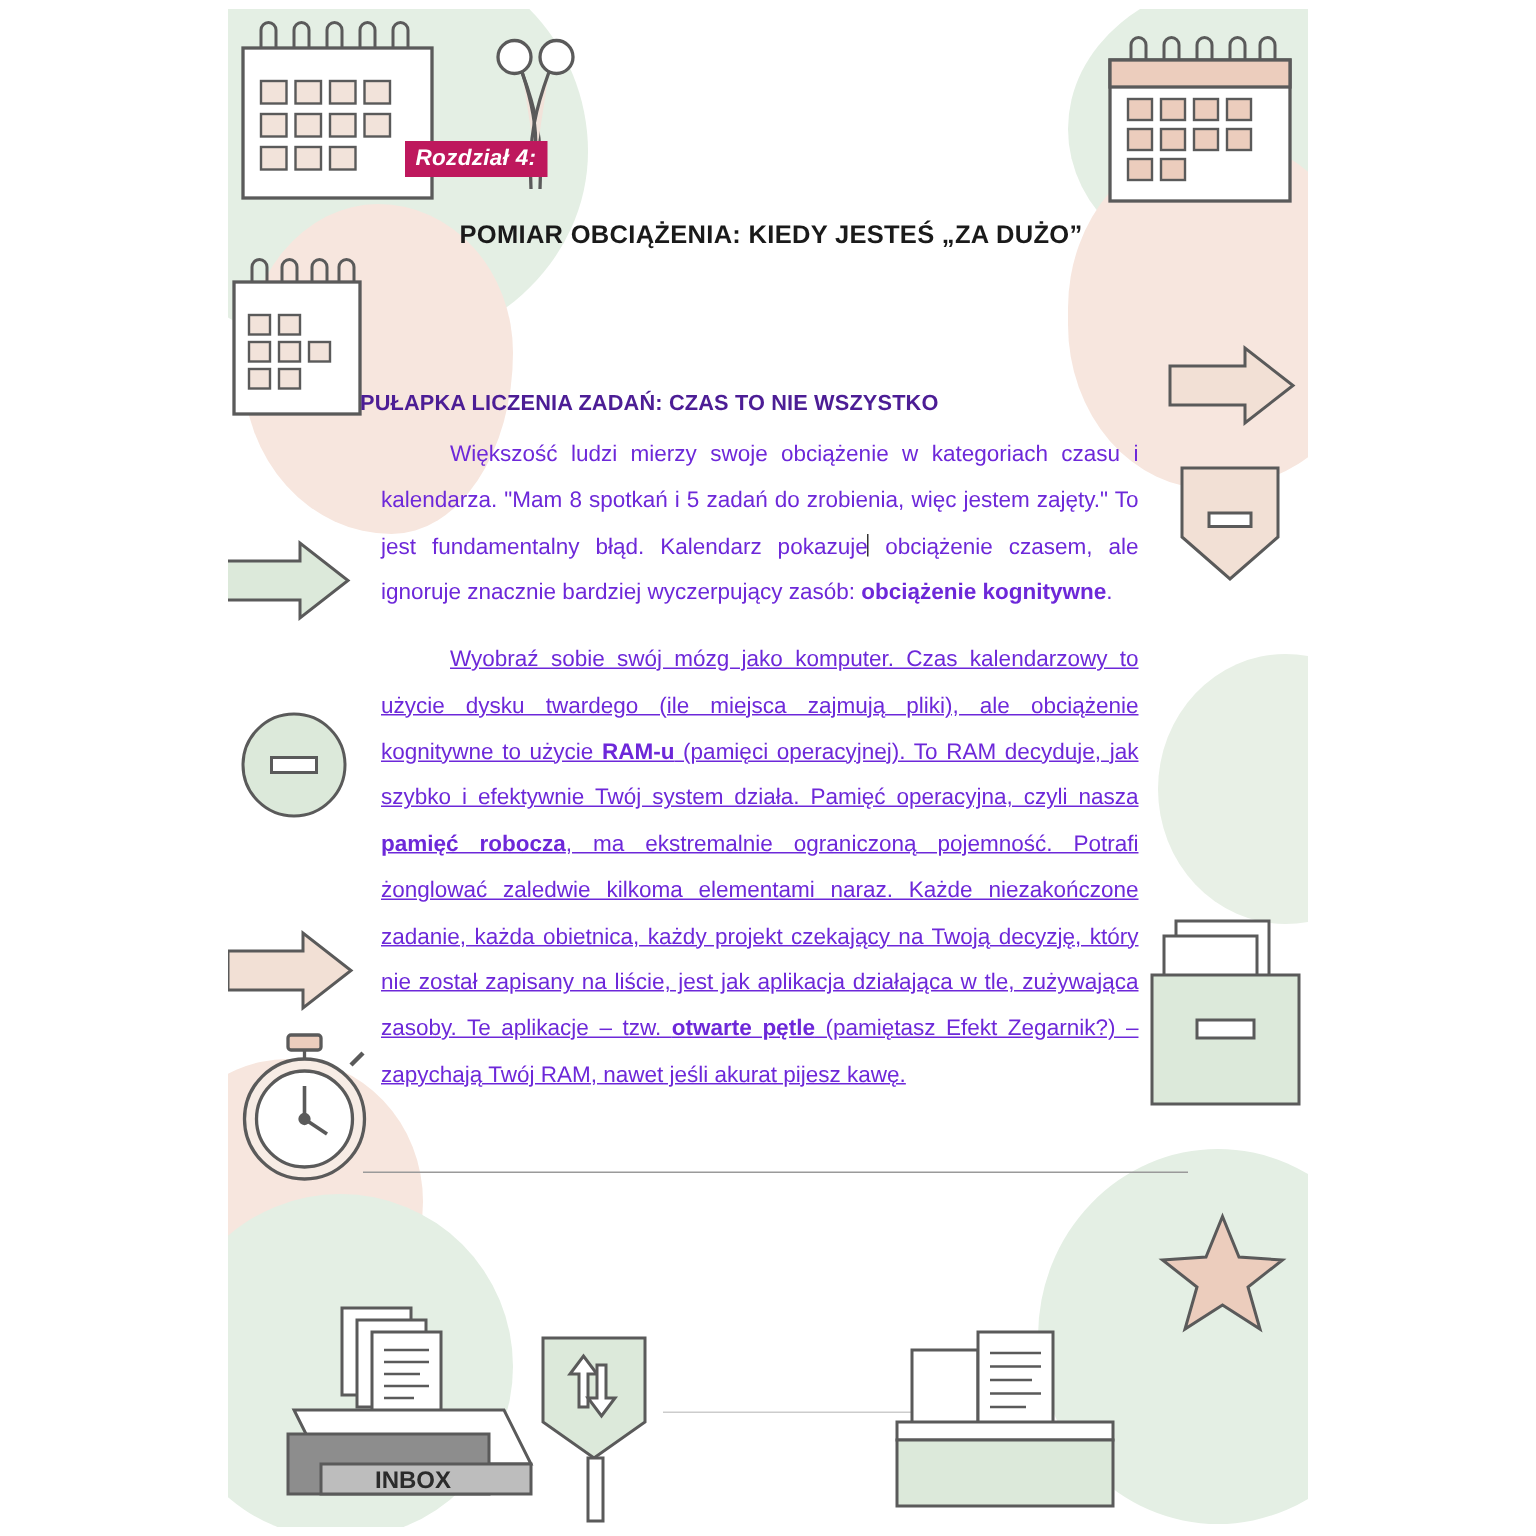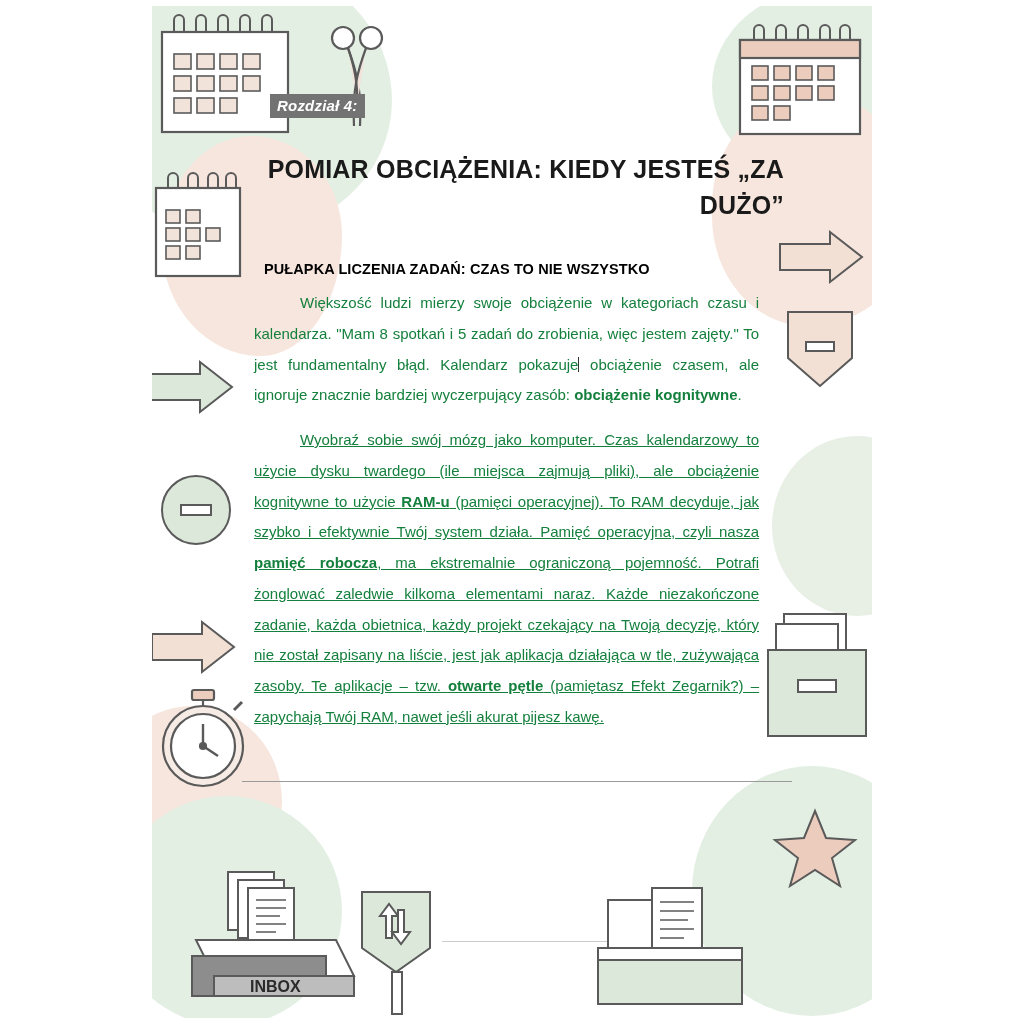--- a/index.html
+++ b/index.html
@@ -88,61 +88,61 @@
   .content {
     position: relative;
     z-index: 3;
   }
 
   
   .chapter-tag {
     position: absolute;
     left: 118px;
     top: 88px;
-    background: #737373;
+    background: #be185d;
     color: #ffffff;
     font-style: italic;
     font-weight: bold;
     font-size: 15px;
     padding: 3px 7px 4px 7px;
     letter-spacing: 0.2px;
     white-space: nowrap;
   }
 
   .doc-title {
     position: absolute;
     left: 92px;
     top: 128px;
     width: 540px;
-    text-align: right;
-    font-size: 25px;
+    text-align: center;
+    font-size: 17px;
     font-weight: bold;
     color: #1a1a1a;
     line-height: 1.45;
     letter-spacing: 0.2px;
   }
 
   .section-heading {
     position: absolute;
-    left: 112px;
+    left: 88px;
     top: 243px;
     width: 560px;
     font-size: 14.5px;
     font-weight: bold;
-    color: #000000;
+    color: #4c1d95;
     letter-spacing: 0.1px;
   }
 
   .body-block {
     position: absolute;
     left: 102px;
     top: 282px;
     width: 505px;
     font-size: 15px;
-    color: #15803d;
+    color: #6d28d9;
     line-height: 2.05;
     text-align: justify;
   }
 
   .body-block p {
     margin: 0 0 14px 0;
     text-indent: 46px;
   }
   .body-block p:last-child { margin-bottom: 0; text-decoration: underline; }
 

